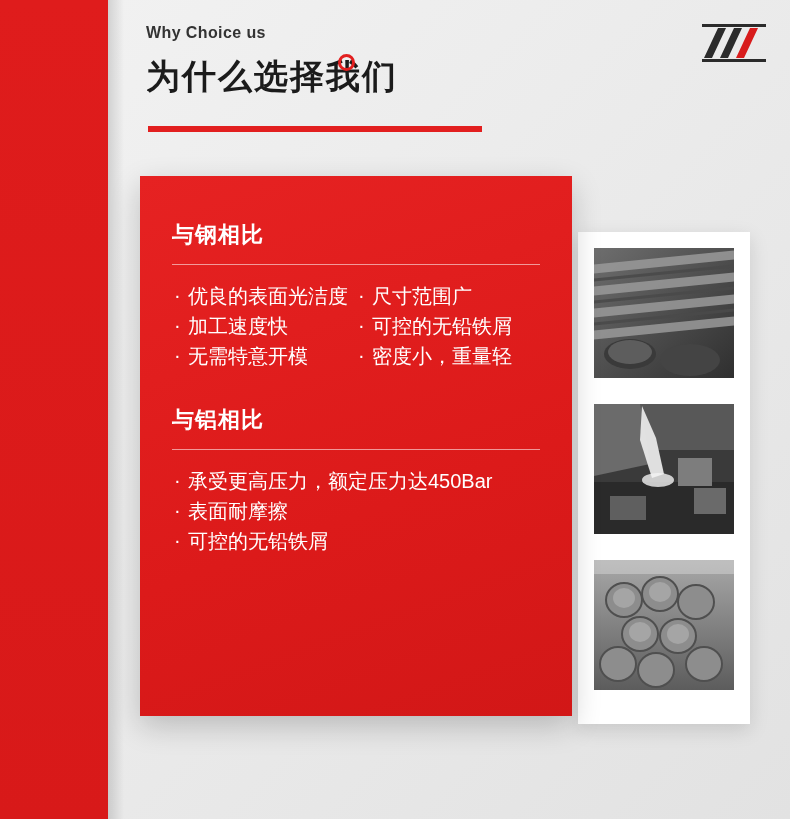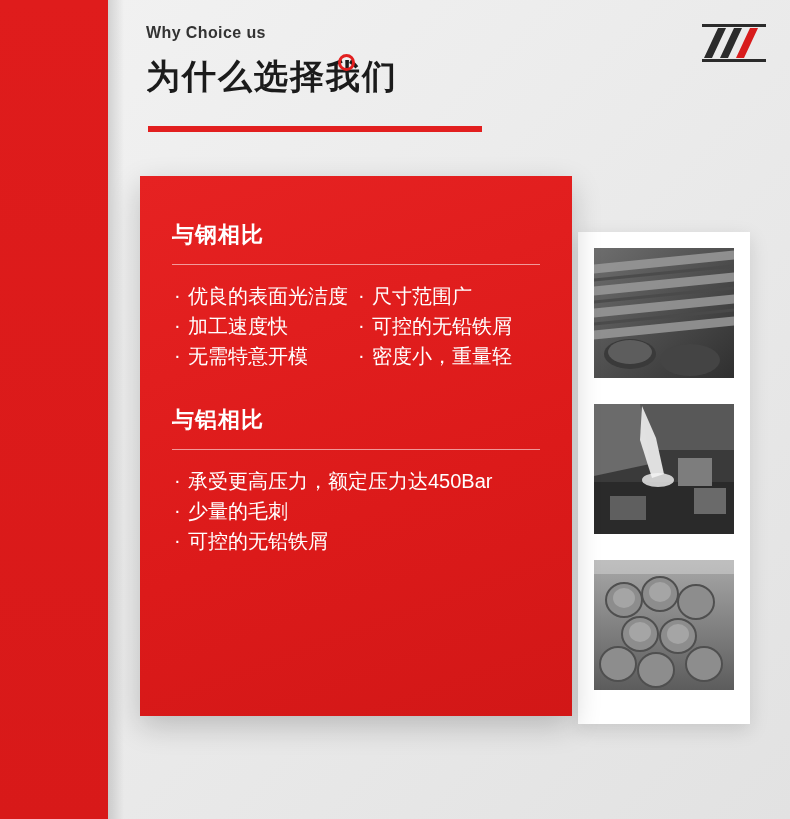--- a/index.html
+++ b/index.html
@@ -268,21 +268,21 @@
 
 
     <div class="sec-gap-sm"></div>
 
     <div>
       <div class="sec-title">与铝相比</div>
       <div class="sec-rule"></div>
       <div class="bullets">
         <div class="bcol-full">
           <div class="bullet">承受更高压力，额定压力达450Bar</div>
-          <div class="bullet">少量的毛刺</div>
+          <div class="bullet">表面耐摩擦</div>
           <div class="bullet">可控的无铅铁屑</div>
         </div>
       </div>
     </div>
 
   </div>
 
 </div>
 
 </body></html>

